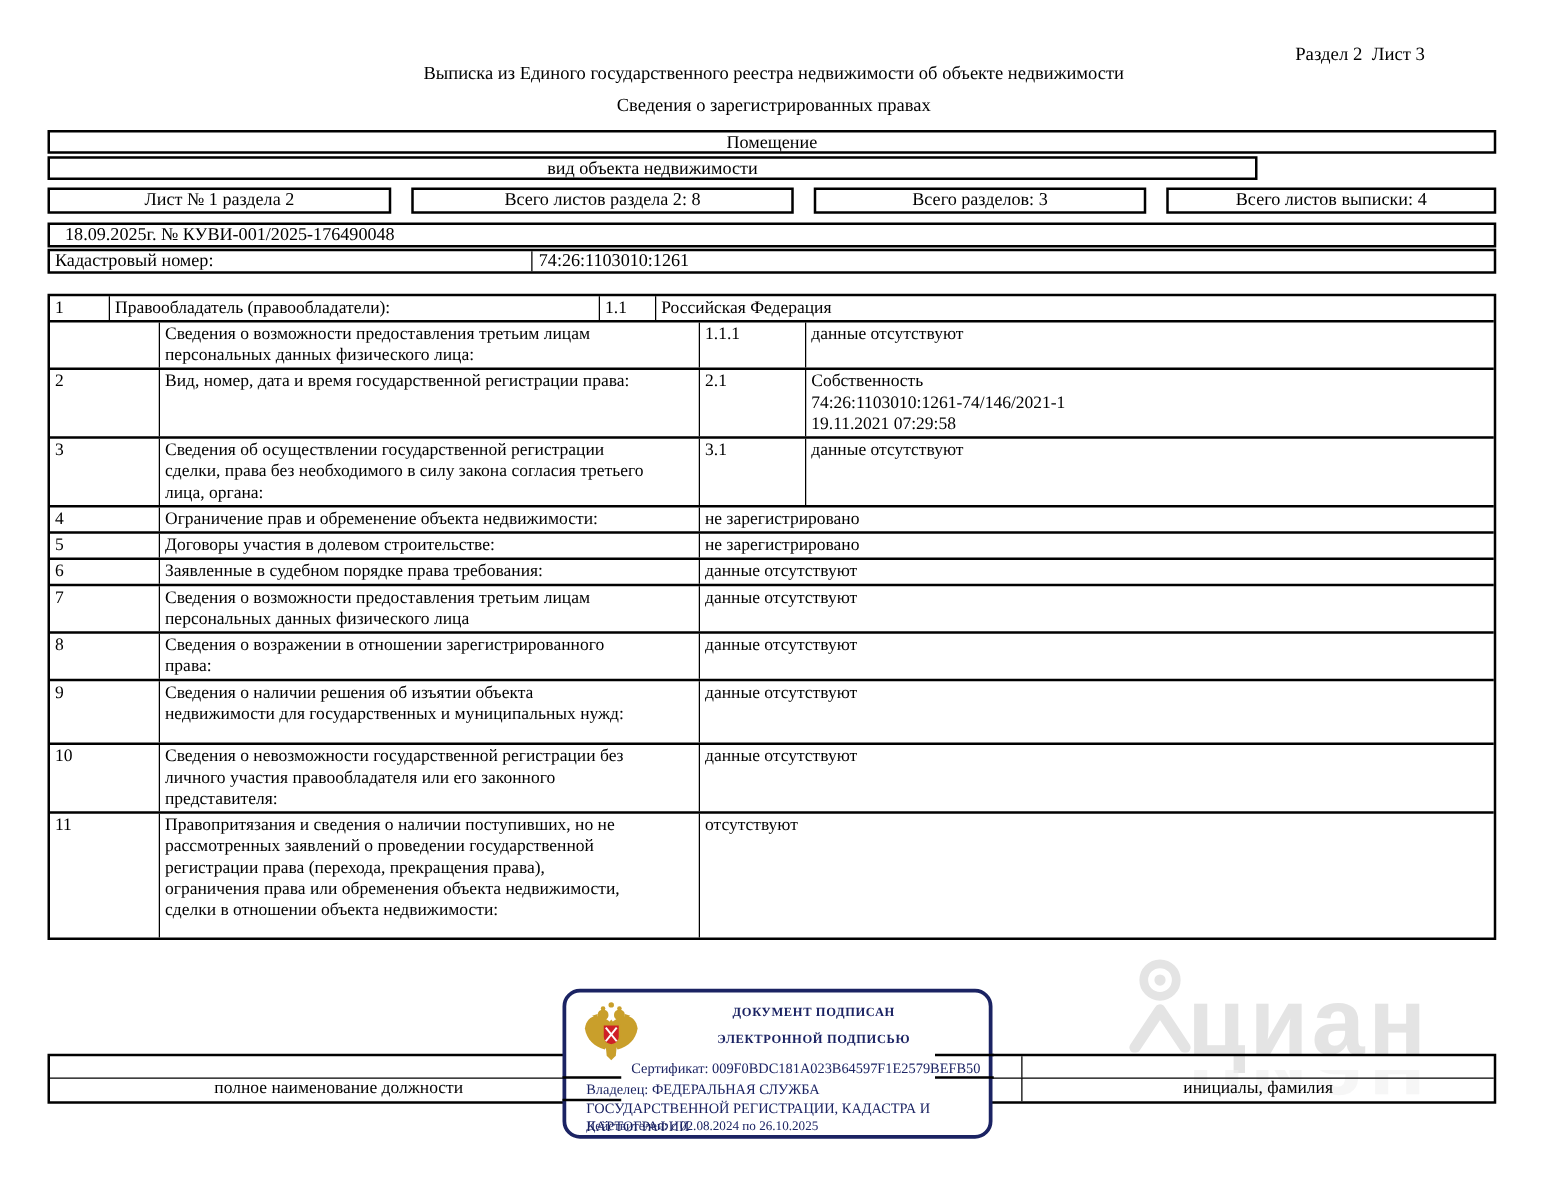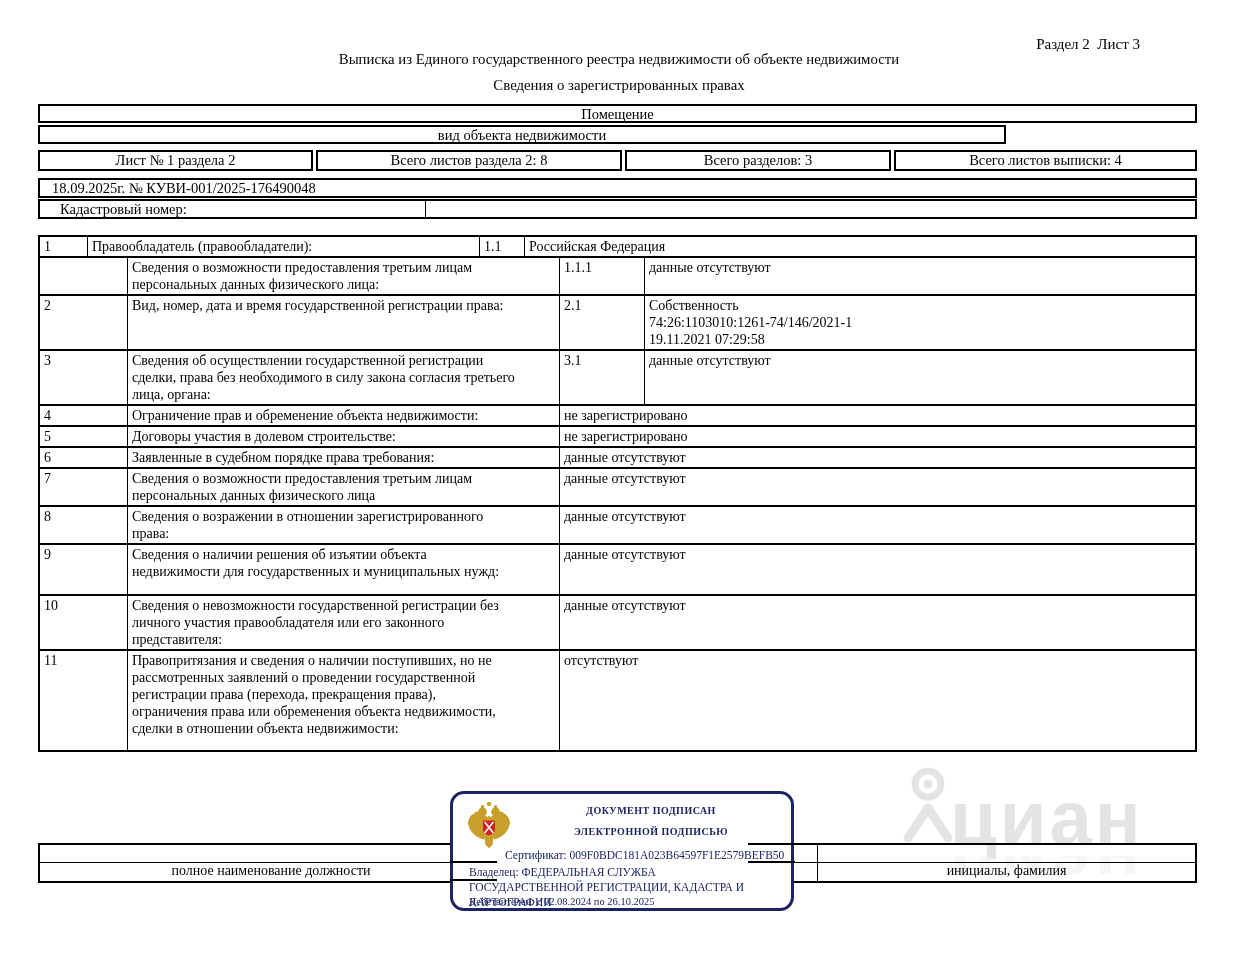--- a/index.html
+++ b/index.html
@@ -10,28 +10,28 @@
   .center{text-align:center;}
 
   .corner{top:36px;right:98px;font-size:15px;white-space:pre;}
   .title{top:51px;left:0;width:100%;font-size:14.8px;}
   .subtitle{top:77px;left:0;width:100%;font-size:14.8px;}
 
   .box{border:2px solid #000;font-size:14.5px;}
   .objv{left:38px;top:104px;width:1159px;height:19px;line-height:16px;}
   .objc{left:38px;top:125px;width:968px;height:19px;line-height:16px;}
 
-  .sheetinfo{left:38px;top:150px;width:1159px;height:21px;display:flex;gap:3px;}
+  .sheetinfo{left:38px;top:150px;width:1159px;height:21px;display:flex;gap:16px;}
   .sheetinfo .cell{border:2px solid #000;box-sizing:border-box;text-align:center;
                    font-size:14.5px;line-height:17px;height:21px;}
   .si1{width:275px;} .si2{width:306px;} .si3{width:266px;} .si4{flex:1;}
 
   .docnum{left:38px;top:178px;width:1159px;height:20px;padding-left:12px;line-height:16px;}
   .cadrow{left:38px;top:199px;width:1159px;height:20px;display:flex;}
-  .cadrow .lc{width:386px;border-right:1px solid #000;padding-left:20px;box-sizing:border-box;line-height:16px;}
+  .cadrow .lc{width:386px;border-right:1px solid #000;padding-left:4px;box-sizing:border-box;line-height:16px;}
   .cadrow .vc{flex:1;padding-left:5px;line-height:16px;}
 
   .maintable{left:38px;top:235px;width:1159px;border:2px solid #000;font-size:14px;}
   .mrow{display:grid;grid-template-columns:47px 392px 45px 1fr;box-sizing:border-box;}
   .mrow + .mrow{border-top:1px solid #000;gap:40px;}
   .mrow.g + .mrow, .mrow.gsep{border-top:2px solid #000;}
   .mrow > div{padding:1px 4px;line-height:17px;box-sizing:border-box;}
   .c2,.c3,.c4,.c34{border-left:1px solid #000;}
   .c34{grid-column:3/5;}
   .c4,.c34{white-space:pre-line;}
@@ -88,20 +88,21 @@
   <div class="abs layer sheetinfo">
     <div class="cell si1">Лист № 1 раздела 2</div>
     <div class="cell si2">Всего листов раздела 2: 8</div>
     <div class="cell si3">Всего разделов: 3</div>
     <div class="cell si4">Всего листов выписки: 4</div>
   </div>
 
   <div class="abs layer box docnum">18.09.2025г. № КУВИ-001/2025-176490048</div>
   <div class="abs layer box cadrow">
     <div class="lc">Кадастровый номер:</div>
+    <div class="vc">74:26:1103010:1261</div>
   </div>
 
   <div class="abs layer maintable">
 
     <div class="mrow g" style="min-height:17px">
       <div class="c1">1</div>
       <div class="c2">Правообладатель (правообладатели):</div>
       <div class="c3">1.1</div>
       <div class="c4">Российская Федерация</div>
     </div>

